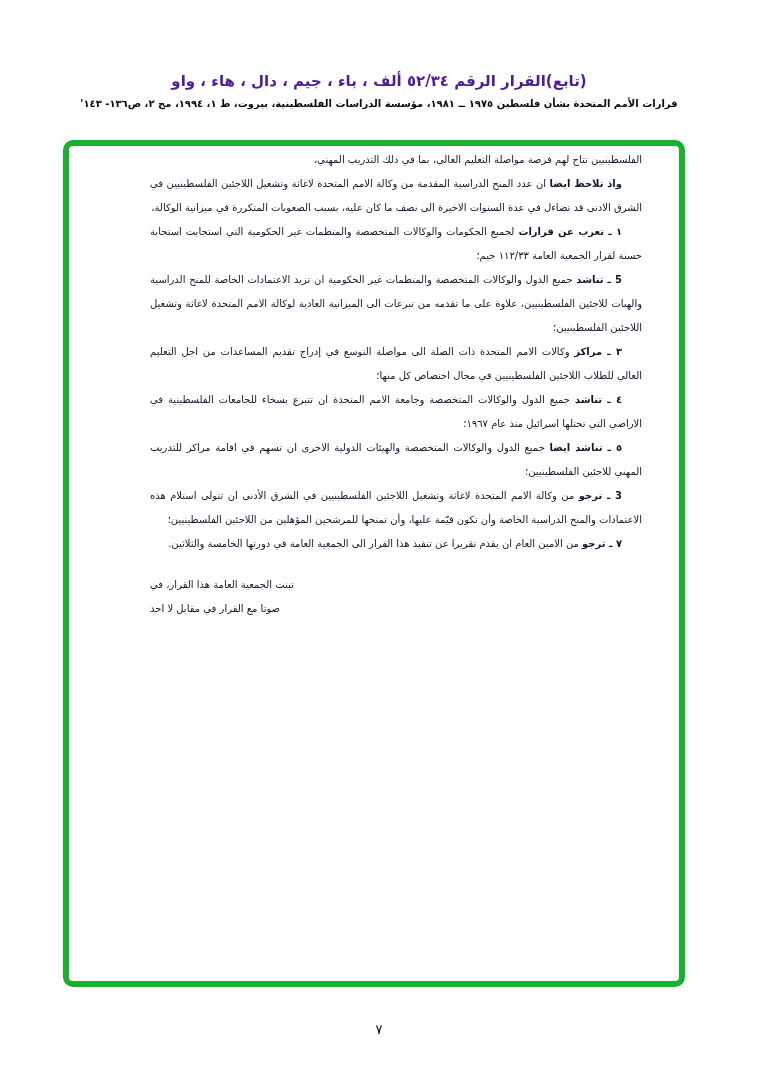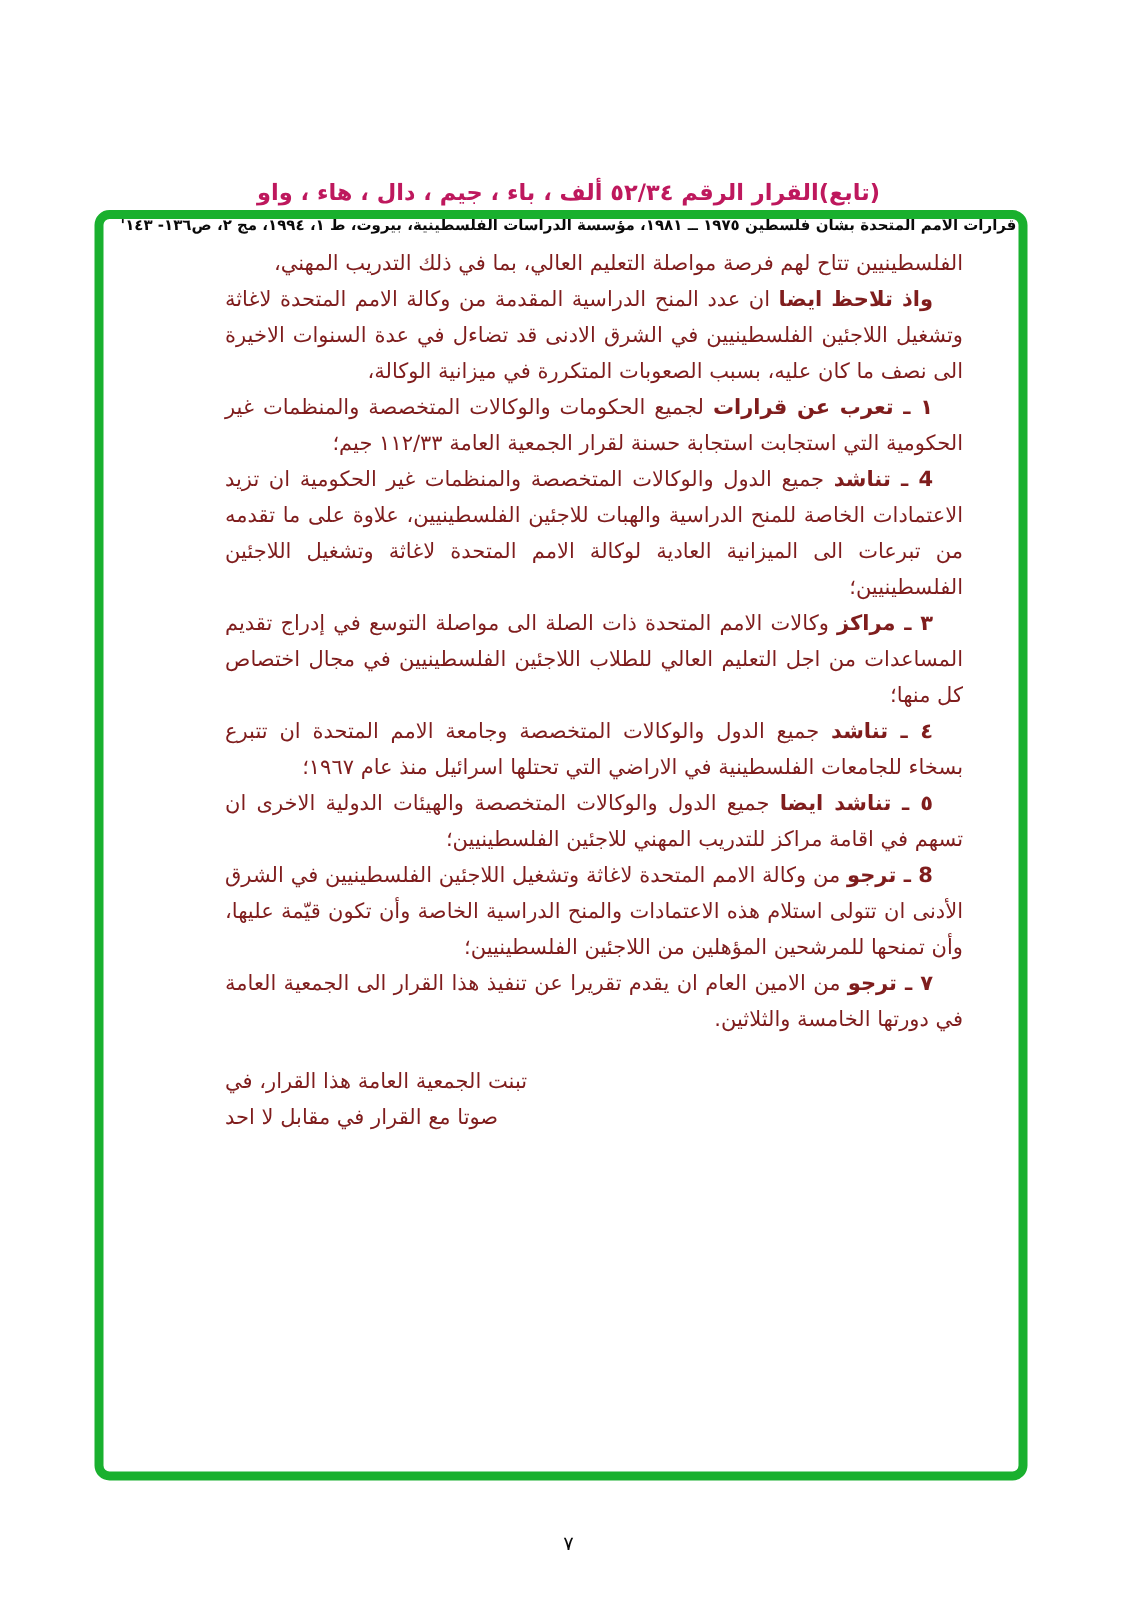--- a/index.html
+++ b/index.html
@@ -16,49 +16,48 @@
   .doc-header {
     position: absolute;
     top: 72px; left: 0;
     width: 758px;
     text-align: center;
     direction: rtl;
   }
   .doc-title {
     font-size: 15px;
     font-weight: bold;
-    color: #be185d;
-    margin-top: 47px;
+    color: #4c1d95;
   }
   .doc-source {
     font-size: 10px;
     font-weight: bold;
     margin-top: 8px;
     color: #0a0a0a;
   }
 
   .frame {
     position: absolute;
     left: 63px; top: 140px;
     width: 622px; height: 847px;
     border: 6px solid #19b02e;
     border-radius: 10px;
     box-sizing: border-box;
     background: transparent;
   }
 
   .text-col {
     position: absolute;
-    left: 150px; top: 164px;
+    left: 150px; top: 148px;
     width: 492px;
     direction: rtl;
     text-align: justify;
-    font-size: 14px;
+    font-size: 10px;
     line-height: 24px;
-    color: #7f1d1d;
+    color: #0f172a;
   }
   .text-col p { margin: 0; }
   .text-col p.indent { text-indent: 20px; }
   .lead { font-weight: bold; }
   .para-num { font-weight: bold; }
 
   .adoption-note { margin-top: 17px; }
   .adoption-line {
     direction: rtl;
     text-align: left;
@@ -87,29 +86,29 @@
   <div class="frame"></div>
 
   <main class="text-col">
 
     <p><span>الفلسطينيين تتاح لهم فرصة مواصلة التعليم العالي، بما في ذلك التدريب المهني،</span></p>
 
     <p class="indent"><span class="lead">واذ تلاحظ ايضا</span><span> ان عدد المنح الدراسية المقدمة من وكالة الامم المتحدة لاغاثة وتشغيل اللاجئين الفلسطينيين في الشرق الادنى قد تضاءل في عدة السنوات الاخيرة الى نصف ما كان عليه، بسبب الصعوبات المتكررة في ميزانية الوكالة،</span></p>
 
     <p class="indent"><span class="para-num">١ ـ </span><span class="lead">تعرب عن قرارات</span><span> لجميع الحكومات والوكالات المتخصصة والمنظمات غير الحكومية التي استجابت استجابة حسنة لقرار الجمعية العامة ١١٢/٣٣ جيم؛</span></p>
 
-    <p class="indent"><span class="para-num">4 ـ </span><span class="lead">تناشد</span><span> جميع الدول والوكالات المتخصصة والمنظمات غير الحكومية ان تزيد الاعتمادات الخاصة للمنح الدراسية والهبات للاجئين الفلسطينيين، علاوة على ما تقدمه من تبرعات الى الميزانية العادية لوكالة الامم المتحدة لاغاثة وتشغيل اللاجئين الفلسطينيين؛</span></p>
+    <p class="indent"><span class="para-num">5 ـ </span><span class="lead">تناشد</span><span> جميع الدول والوكالات المتخصصة والمنظمات غير الحكومية ان تزيد الاعتمادات الخاصة للمنح الدراسية والهبات للاجئين الفلسطينيين، علاوة على ما تقدمه من تبرعات الى الميزانية العادية لوكالة الامم المتحدة لاغاثة وتشغيل اللاجئين الفلسطينيين؛</span></p>
 
     <p class="indent"><span class="para-num">٣ ـ </span><span class="lead">مراكز</span><span> وكالات الامم المتحدة ذات الصلة الى مواصلة التوسع في إدراج تقديم المساعدات من اجل التعليم العالي للطلاب اللاجئين الفلسطينيين في مجال اختصاص كل منها؛</span></p>
 
     <p class="indent"><span class="para-num">٤ ـ </span><span class="lead">تناشد</span><span> جميع الدول والوكالات المتخصصة وجامعة الامم المتحدة ان تتبرع بسخاء للجامعات الفلسطينية في الاراضي التي تحتلها اسرائيل منذ عام ١٩٦٧؛</span></p>
 
     <p class="indent"><span class="para-num">٥ ـ </span><span class="lead">تناشد ايضا</span><span> جميع الدول والوكالات المتخصصة والهيئات الدولية الاخرى ان تسهم في اقامة مراكز للتدريب المهني للاجئين الفلسطينيين؛</span></p>
 
-    <p class="indent"><span class="para-num">8 ـ </span><span class="lead">ترجو</span><span> من وكالة الامم المتحدة لاغاثة وتشغيل اللاجئين الفلسطينيين في الشرق الأدنى ان تتولى استلام هذه الاعتمادات والمنح الدراسية الخاصة وأن تكون قيّمة عليها، وأن تمنحها للمرشحين المؤهلين من اللاجئين الفلسطينيين؛</span></p>
+    <p class="indent"><span class="para-num">3 ـ </span><span class="lead">ترجو</span><span> من وكالة الامم المتحدة لاغاثة وتشغيل اللاجئين الفلسطينيين في الشرق الأدنى ان تتولى استلام هذه الاعتمادات والمنح الدراسية الخاصة وأن تكون قيّمة عليها، وأن تمنحها للمرشحين المؤهلين من اللاجئين الفلسطينيين؛</span></p>
 
     <p class="indent"><span class="para-num">٧ ـ </span><span class="lead">ترجو</span><span> من الامين العام ان يقدم تقريرا عن تنفيذ هذا القرار الى الجمعية العامة في دورتها الخامسة والثلاثين.</span></p>
 
     <div class="adoption-note">
       <div class="adoption-line">تبنت الجمعية العامة هذا القرار، في</div>
       <div class="adoption-line">صوتا مع القرار في مقابل لا احد</div>
     </div>
 
   </main>
 

